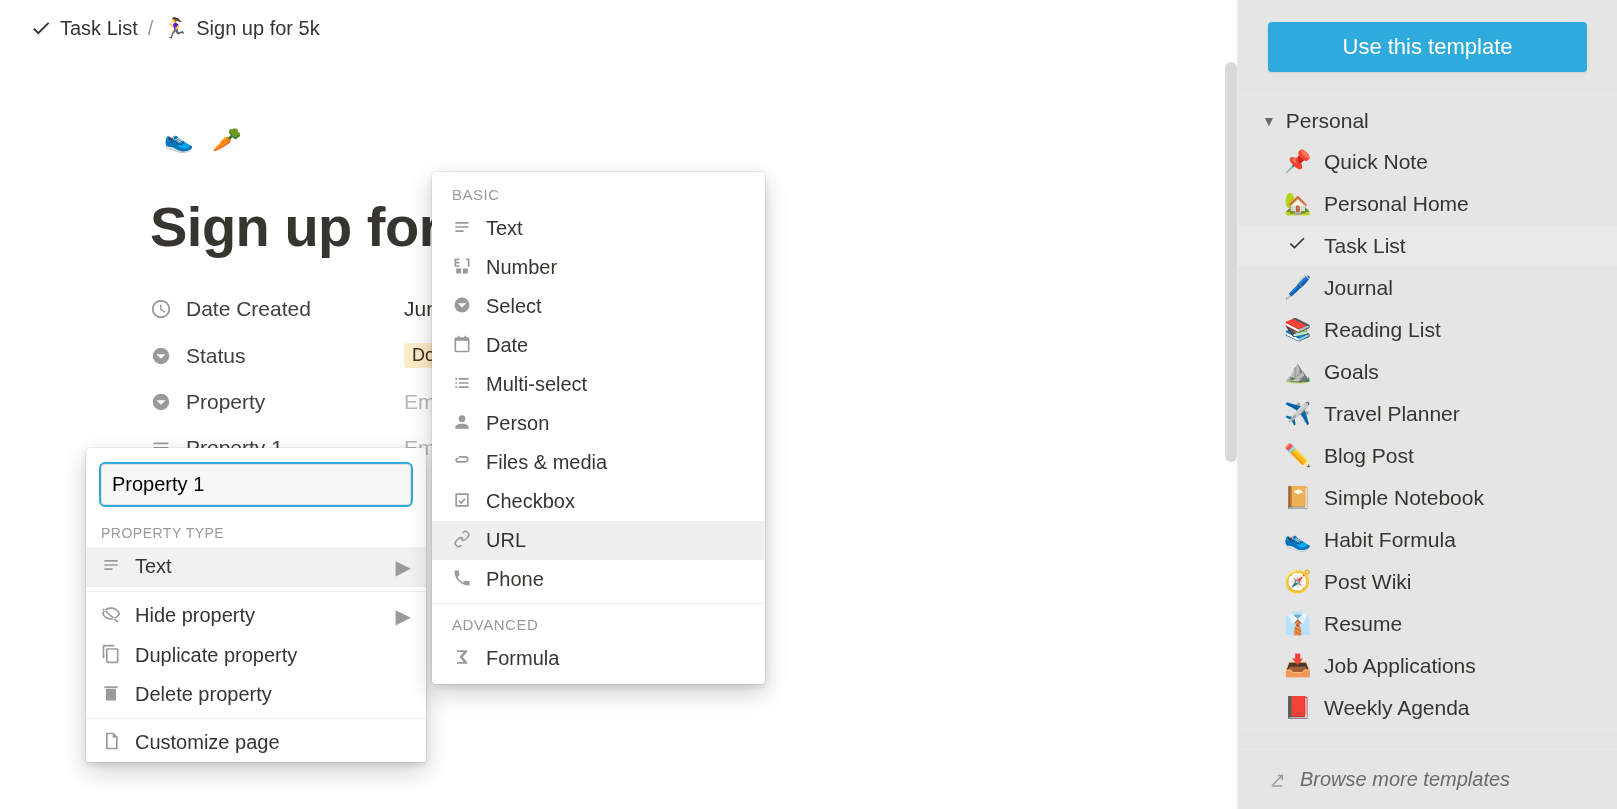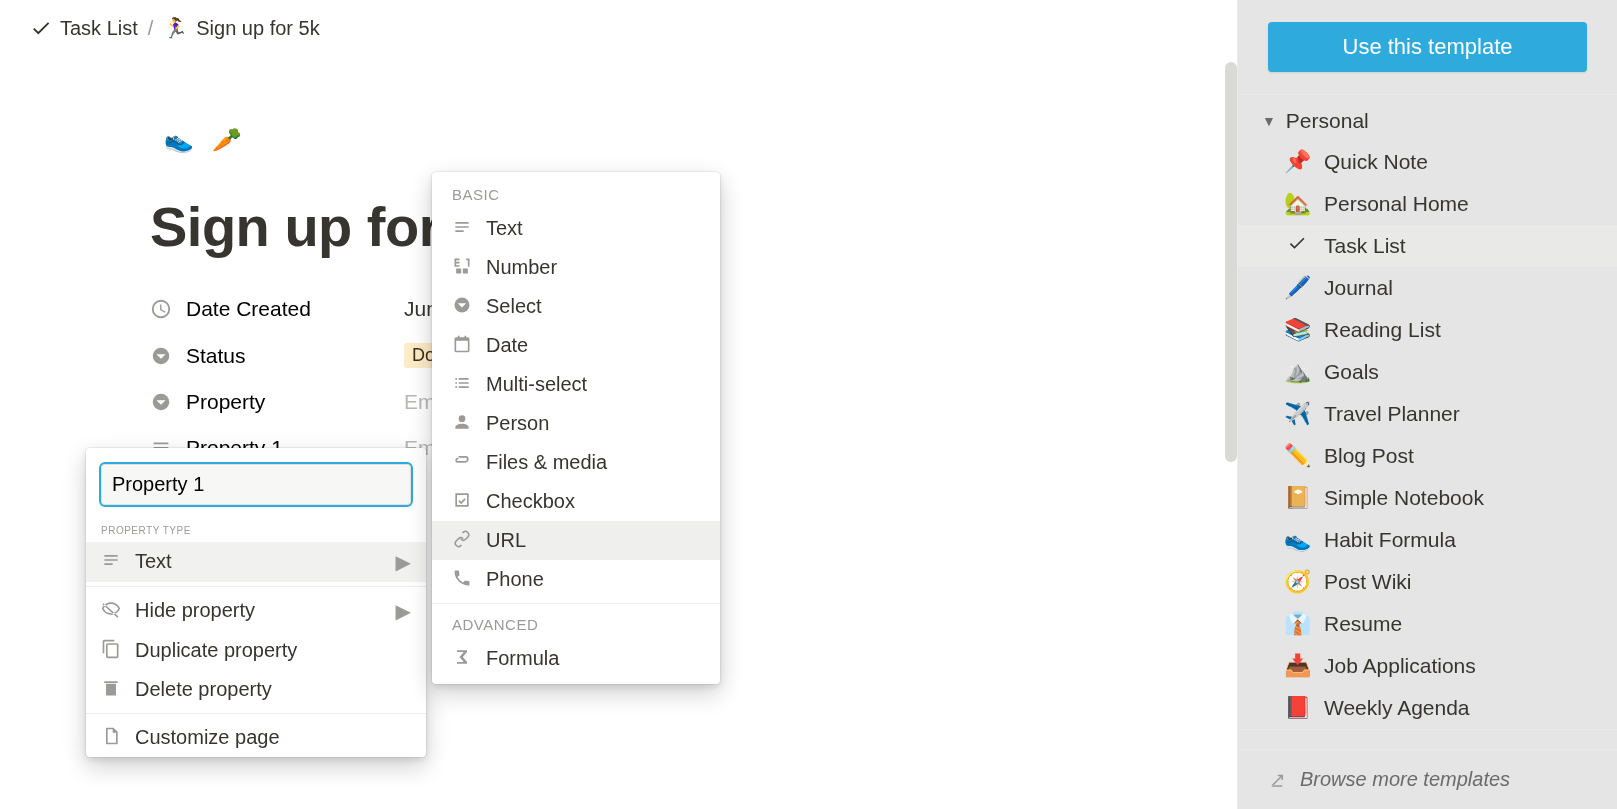--- a/index.html
+++ b/index.html
@@ -37,21 +37,21 @@
 .page-title {
   font-size: 56px;
   font-weight: 700;
   color: #37352f;
   margin-top: 40px;
   margin-bottom: 38px;
   letter-spacing: -0.5px;
 }
 .props { display: flex; flex-direction: column; gap: 22px; font-size: 21px; }
 .prop-row { display: flex; align-items: center; gap: 14px; }
-.prop-label { display: flex; align-items: center; gap: 14px; color: #000000; width: 240px; }
+.prop-label { display: flex; align-items: center; gap: 14px; color: #404040; width: 240px; }
 .prop-value { color: #37352f; }
 .prop-value.empty { color: #b8b7b4; }
 .tag-doing {
   background: #fdecc8;
   color: #402c1b;
   padding: 2px 8px;
   border-radius: 3px;
   font-size: 18px;
 }
 .icon-svg { fill: #9b9a97; display: inline-block; flex-shrink:0; }
@@ -72,21 +72,21 @@
   margin: 16px 15px 12px;
   padding: 8px 10px;
   font-size: 20px;
   border: 1px solid rgba(15,15,15,0.1);
   background: rgba(242,241,238,0.6);
   border-radius: 4px;
   outline: 2px solid #2eaadc;
 }
 .popup-prop input::selection { background: #b4d7e8; }
 .popup-section-label {
-  font-size: 10px;
+  font-size: 14px;
   font-weight: 500;
   color: #9b9a97;
   padding: 8px 15px 6px;
   letter-spacing: 0.5px;
 }
 .popup-item {
   display: flex;
   align-items: flex-start;
   gap: 14px;
   padding: 8px 15px;
@@ -96,21 +96,21 @@
 }
 .popup-item.selected { background: #f1f1ef; }
 .popup-item .chev { margin-left: auto; color: #9b9a97; }
 .popup-divider { border: none; border-top: 1px solid #ededec; margin: 4px 0; }
 
 
 .popup-types {
   position: absolute;
   left: 432px;
   top: 172px;
-  width: 288px;
+  width: 333px;
   background: #fff;
   border-radius: 4px;
   box-shadow: 0 0 0 1px rgba(15,15,15,0.05), 0 3px 6px rgba(15,15,15,0.1), 0 9px 24px rgba(15,15,15,0.2);
   z-index: 10;
   padding: 6px 0;
   max-height: 610px;
   overflow-y: auto;
 }
 .popup-types .popup-section-label { padding-left: 20px; font-size: 15px; }
 .popup-types .popup-item { padding: 8px 20px; font-size: 20px; }

